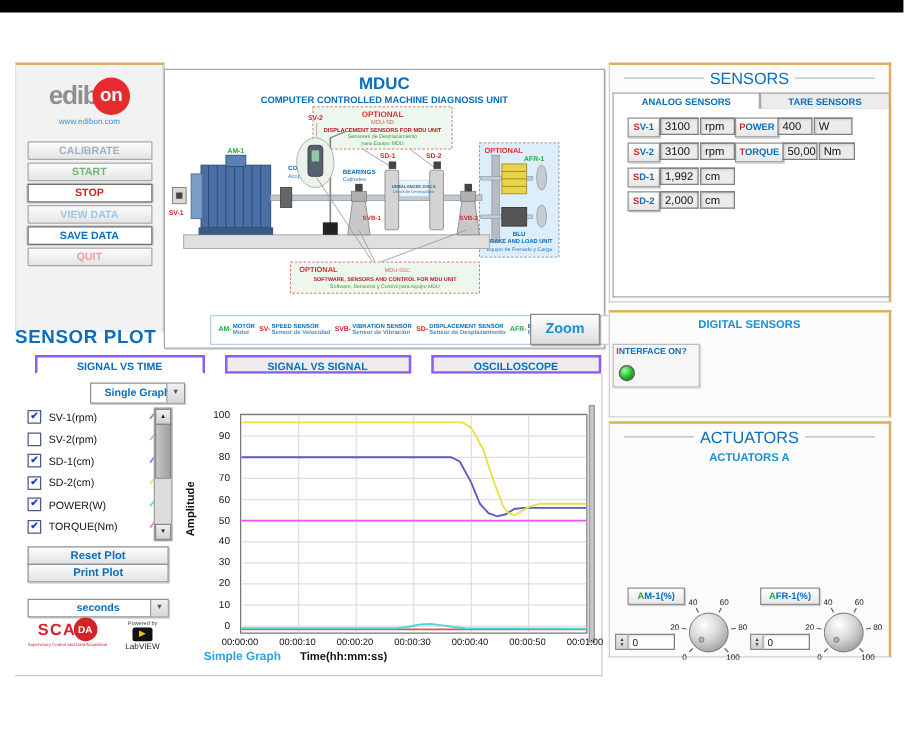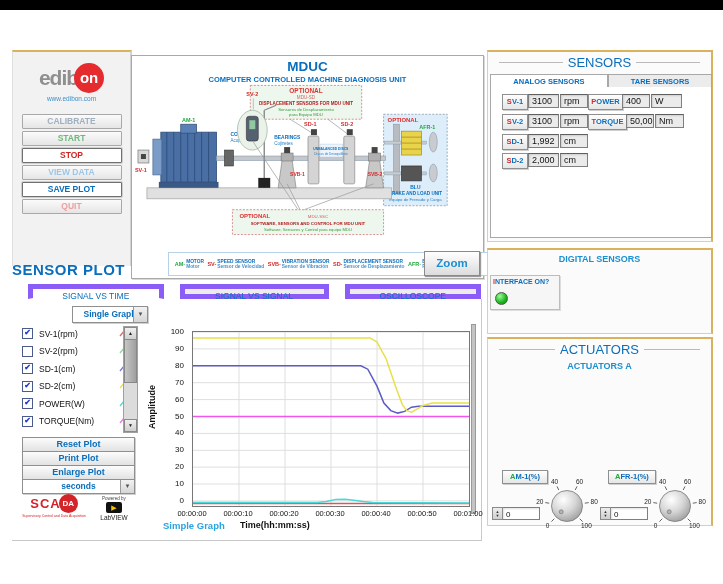--- a/index.html
+++ b/index.html
@@ -35,22 +35,22 @@
   .lg-txt{display:flex;flex-direction:column;line-height:5.5px;}
   .lg-txt span{font-size:4.8px;font-weight:bold;color:#0a6ebd;}
   .lg-txt .lg-es{color:#4a90c9;}
   #zoom-btn{position:absolute;right:3px;bottom:2px;width:54px;height:23px;line-height:23px;text-align:center;
             background:linear-gradient(#ffffff,#dcdcdc);border:1px solid #8a8a8a;box-shadow:1px 1px 1px #9a9a9a;
             color:#1a8fd1;font-weight:bold;font-size:11.5px;}
 
   
   #sensor-plot-title{position:absolute;left:12px;top:261px;font-size:15px;font-weight:bold;color:#0a6ebd;letter-spacing:.5px;}
   #plot-tabs{position:absolute;left:12px;top:284px;width:469px;height:15px;display:flex;}
-  .tab{height:15px;line-height:15px;text-align:center;font-size:8.5px;font-weight:normal;color:#0a6ebd;
-       background:#ececec;border:5px solid #8b5cf6;box-sizing:border-box;margin-left:16px;}
+  .tab{height:15px;line-height:15px;text-align:center;font-size:8.5px;font-weight:bold;color:#0a6ebd;
+       background:#ececec;border:2px solid #8b5cf6;box-sizing:border-box;margin-left:16px;}
   .tab.active{background:#fff;border-bottom:1px solid #fff;}
   #plot-section{position:absolute;left:12px;top:299px;width:469px;height:241px;background:#fff;
                 border-right:1px solid #c9c9c9;border-bottom:1px solid #c9c9c9;}
 
   .dropdown{position:absolute;background:#fff;border:1px solid #8f8f8f;box-shadow:1px 1px 0 #cfcfcf;
             font-size:8.5px;font-weight:bold;color:#0a6ebd;text-align:center;}
   .dd-arrow{position:absolute;right:0;top:0;bottom:0;width:13px;background:linear-gradient(#f2f2f2,#d6d6d6);
             border-left:1px solid #9a9a9a;color:#555;font-size:6px;line-height:13px;text-align:center;}
   #graph-select{left:60px;top:7px;width:74px;height:15px;line-height:15px;}
   #graph-select .dd-arrow{line-height:15px;}
@@ -147,21 +147,21 @@
   <div id="sidebar">
     <div class="logo">
       <span class="logo-text">edib</span><span class="logo-circle">on</span>
     </div>
     <div class="logo-url">www.edibon.com</div>
     <div id="sidebar-buttons">
         <div class="sbtn" style="color: rgb(159, 176, 192);">CALIBRATE</div>
         <div class="sbtn" style="color: rgb(108, 184, 124);">START</div>
         <div class="sbtn on" style="color: rgb(210, 37, 37);">STOP</div>
         <div class="sbtn" style="color: rgb(156, 198, 232);">VIEW DATA</div>
-        <div class="sbtn on" style="color: rgb(10, 110, 189);">SAVE PLOT</div>
+        <div class="sbtn on" style="color: rgb(10, 110, 189);">SAVE DATA</div>
         <div class="sbtn" style="color: rgb(237, 160, 160);">QUIT</div>
       </div>
   </div>
 
   <div id="diagram-panel">
     <div class="dg-title">MDUC</div>
     <div class="dg-sub">COMPUTER CONTROLLED MACHINE DIAGNOSIS UNIT</div>
 
     <svg id="machine-svg" width="349" height="152" viewBox="0 0 351 152">
 
@@ -374,21 +374,20 @@
         </div>
       </div>
     <div id="ch-scrollbar">
       <div class="sc-arrow" id="sc-up">▲</div>
       <div id="sc-thumb"></div>
       <div class="sc-arrow" id="sc-down">▼</div>
     </div>
 
     <div class="plot-btn" style="top:138px">Reset Plot</div>
     <div class="plot-btn" style="top:152px">Print Plot</div>
-    <div class="plot-btn" style="top:166px">Enlarge Plot</div>
     <div class="dropdown" id="seconds-dd">
       <span>seconds</span>
       <span class="dd-arrow">▼</span>
     </div>
 
     <div class="scada">
       <div class="scada-row">
         <span class="scada-txt">SCA</span>
           <span class="scada-circle">DA</span>
       </div>

